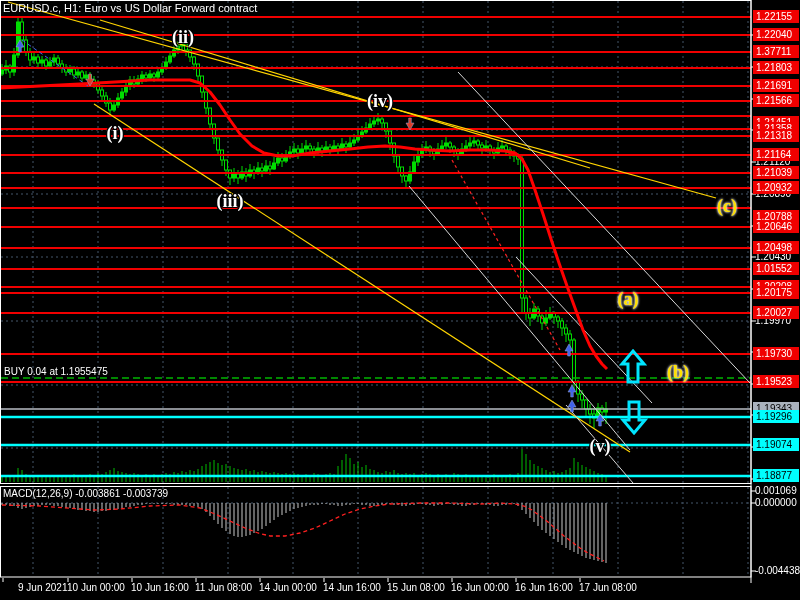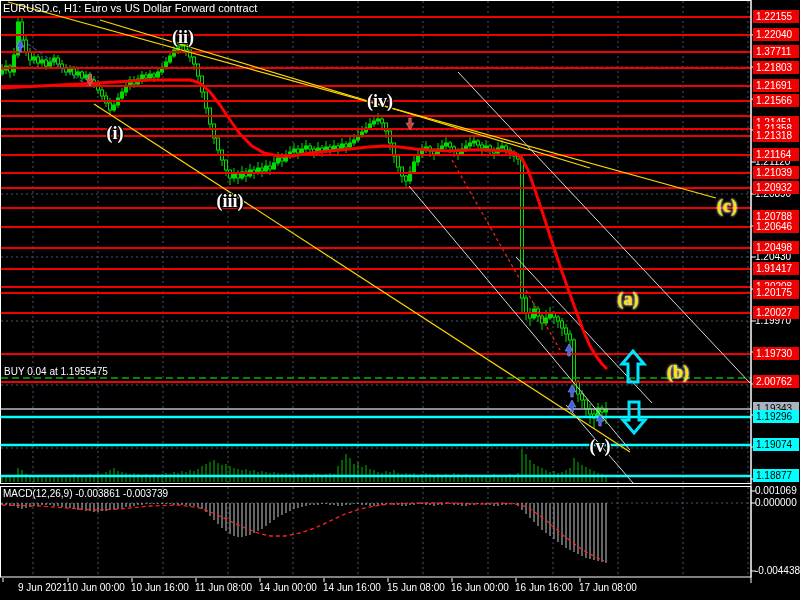--- a/index.html
+++ b/index.html
@@ -788,26 +788,26 @@
       <div class="tag red" style="top: 94px;">1.21566</div>
       <div class="tag red" style="top: 109px; margin-top: 7px;">1.21451</div>
       <div class="tag red" style="top: 122px;">1.21358</div>
       <div class="tag red" style="top: 129px;">1.21318</div>
       <div class="tag red" style="top: 148px;">1.21164</div>
       <div class="tag red" style="top: 166px;">1.21039</div>
       <div class="tag red" style="top: 181px;">1.20932</div>
       <div class="tag red" style="top: 210px;">1.20788</div>
       <div class="tag red" style="top: 220px;">1.20646</div>
       <div class="tag red" style="top: 241px;">1.20498</div>
-      <div class="tag red" style="top: 262px;">1.91417</div>
+      <div class="tag red" style="top: 262px;">1.01552</div>
       <div class="tag red" style="top: 280px;">1.20208</div>
       <div class="tag red" style="top: 286px;">1.20175</div>
       <div class="tag red" style="top: 306px;">1.20027</div>
       <div class="tag red" style="top: 347px;">1.19730</div>
-      <div class="tag red" style="top: 375px;">2.00762</div>
+      <div class="tag red" style="top: 375px;">1.19523</div>
       <div class="tag cyan" style="top: 410px;">1.19296</div>
       <div class="tag cyan" style="top: 438px;">1.19074</div>
       <div class="tag cyan" style="top: 469px;">1.18877</div>
       <div class="timelab" style="left: 18px; text-align: center;">9 Jun 2021</div>
       <div class="timelab" style="left: 67px;">10 Jun 00:00</div>
       <div class="timelab" style="left: 131px;">10 Jun 16:00</div>
       <div class="timelab" style="left: 195px;">11 Jun 08:00</div>
       <div class="timelab" style="left: 259px;">14 Jun 00:00</div>
       <div class="timelab" style="left: 323px;">14 Jun 16:00</div>
       <div class="timelab" style="left: 387px;">15 Jun 08:00</div>

